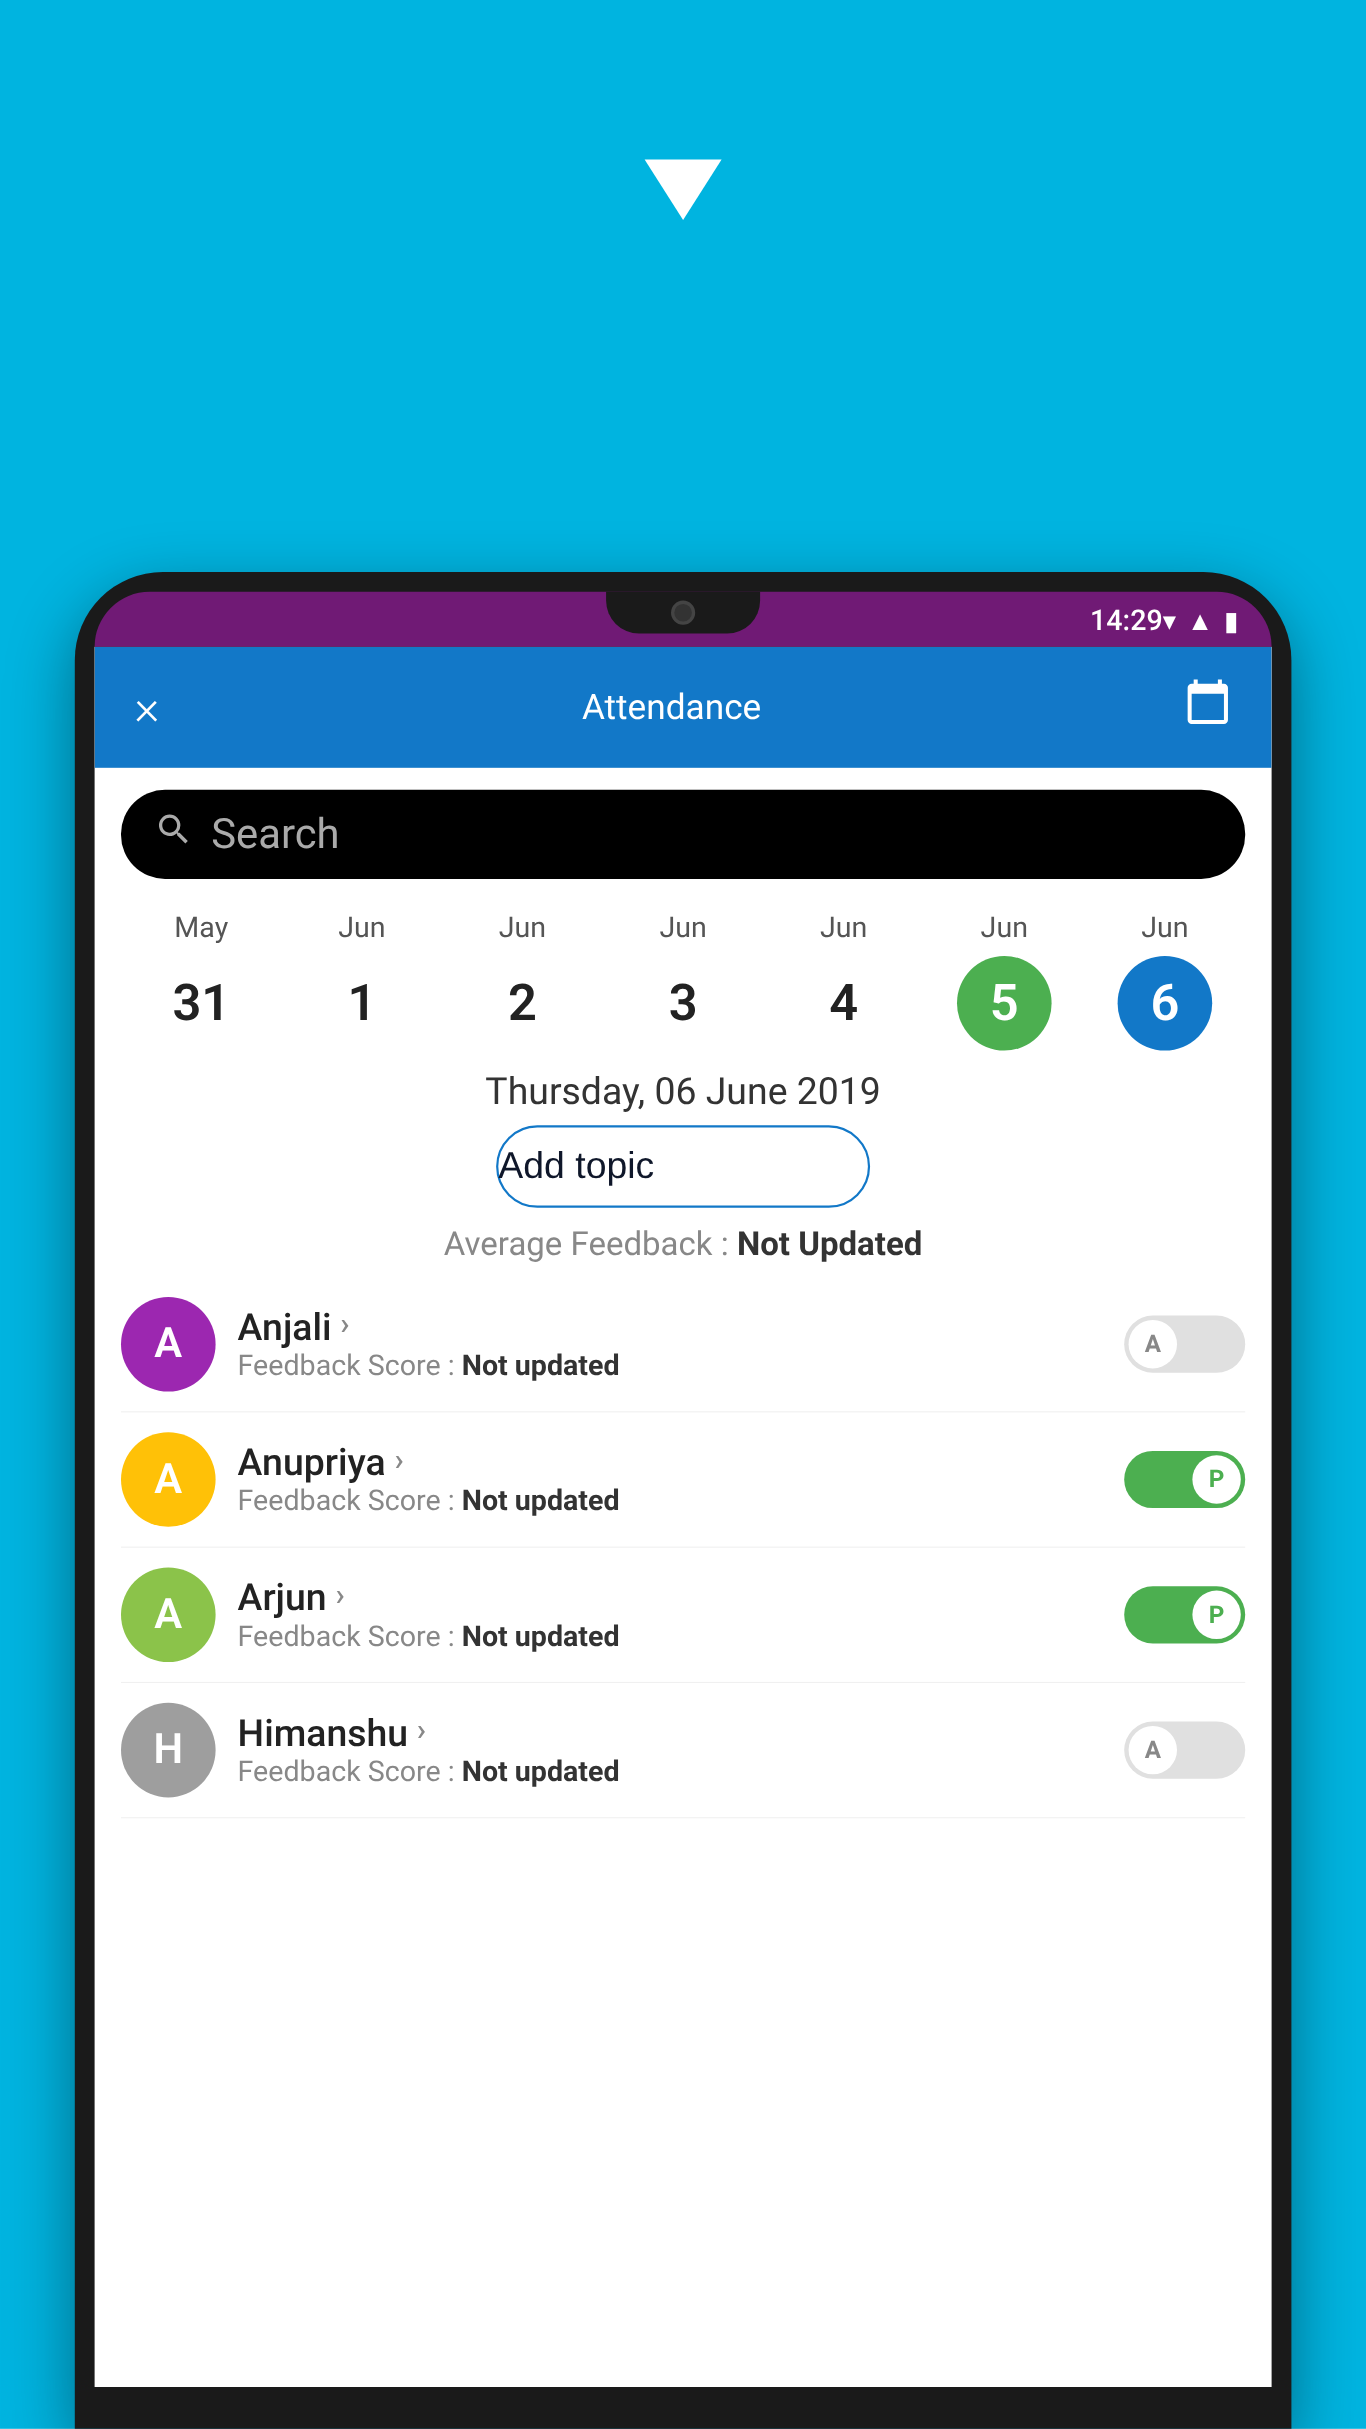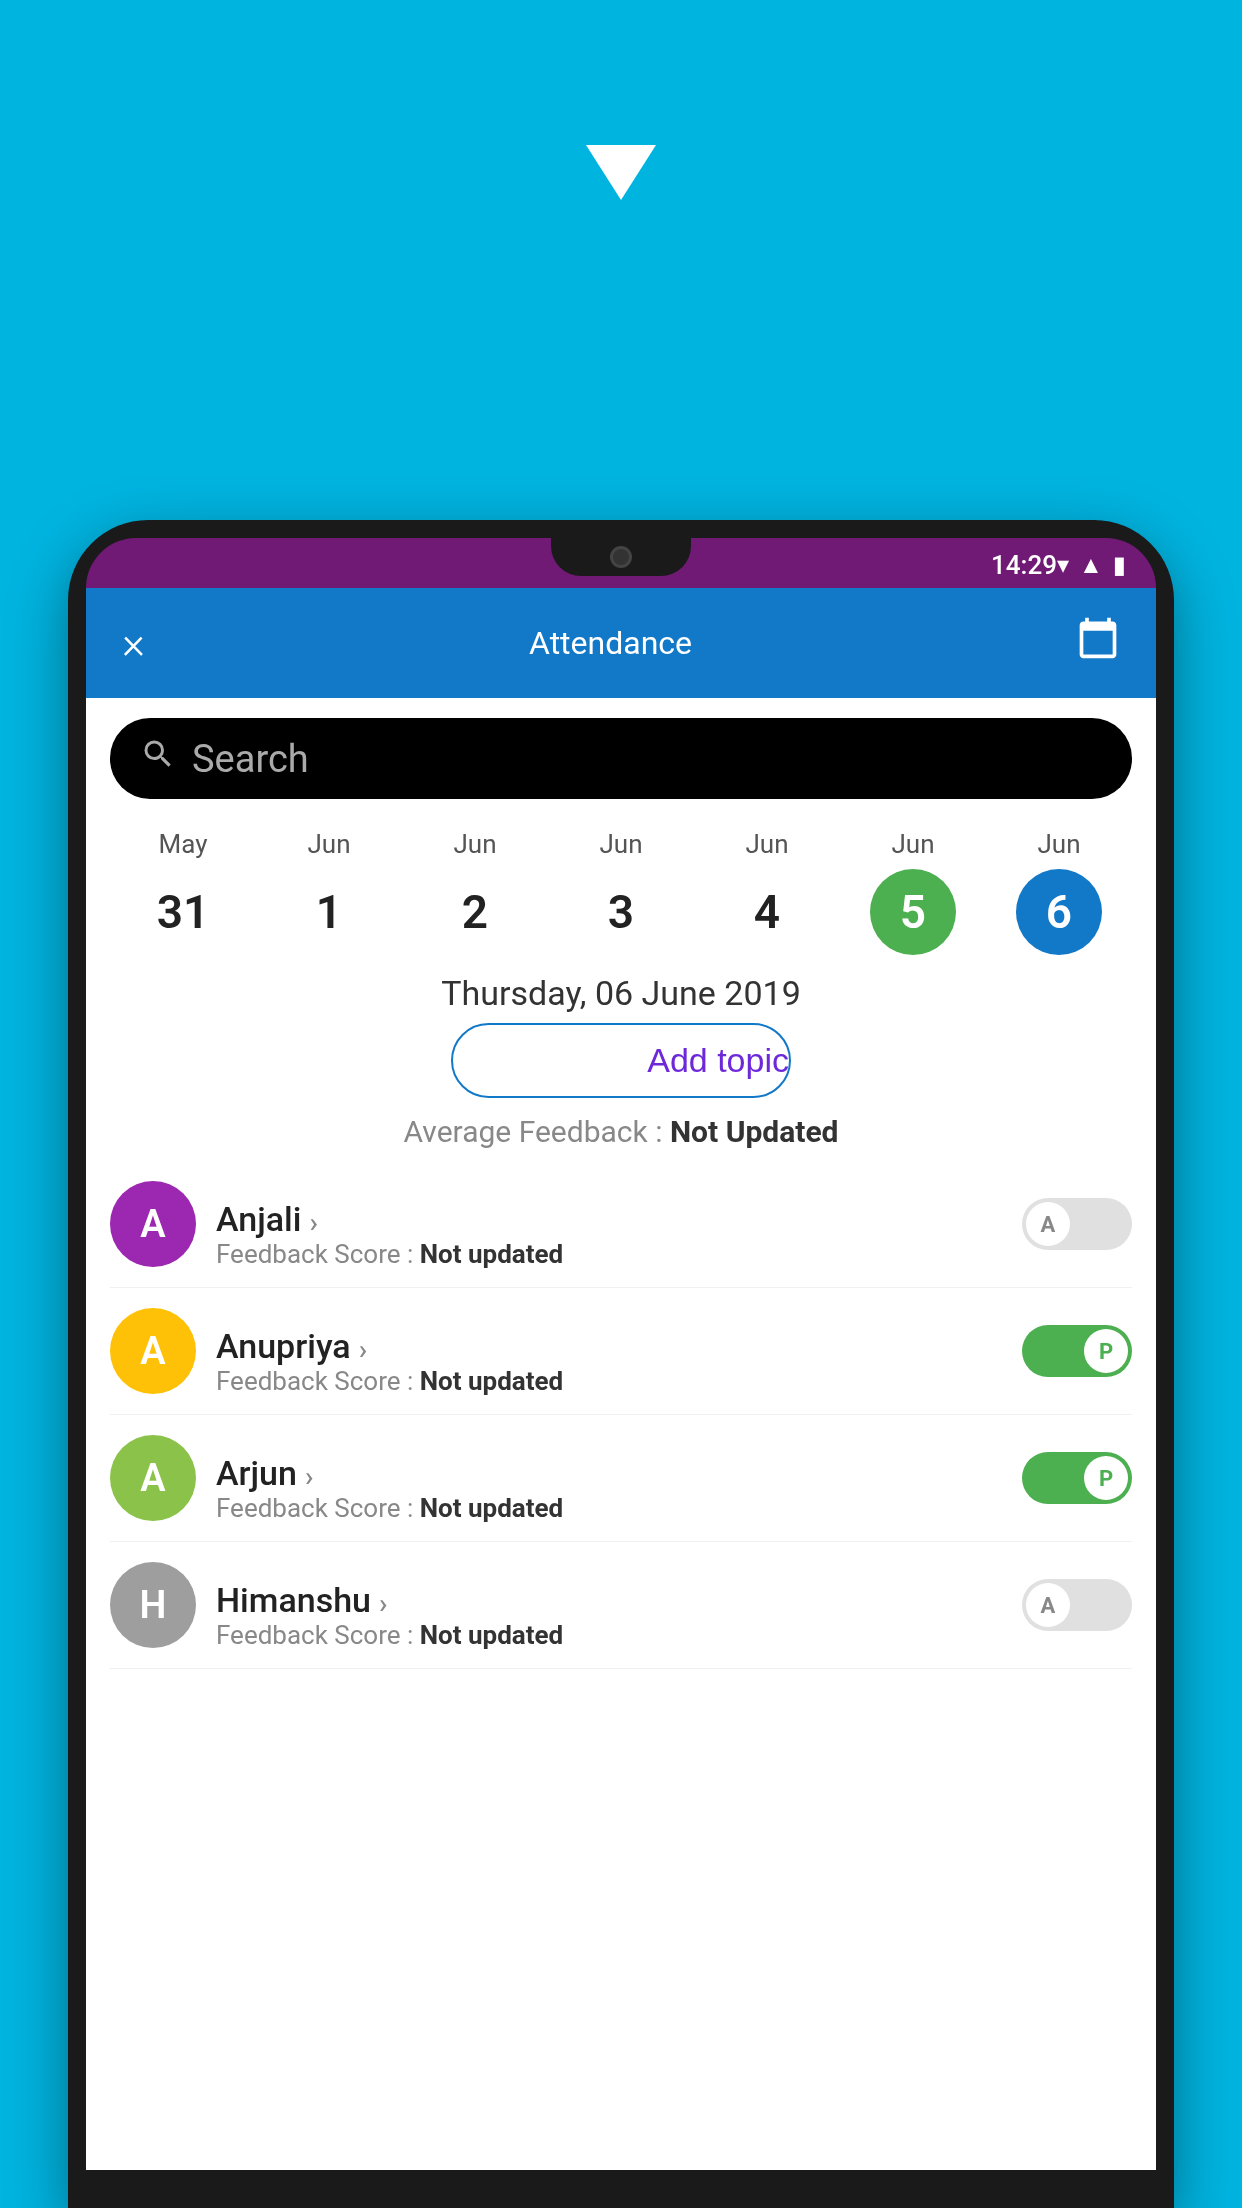--- a/index.html
+++ b/index.html
@@ -219,26 +219,26 @@
       font-size: 34px;
       padding: 18px 0 10px;
     }
 
     
     .add-topic-btn {
       display: block;
       margin: 0 auto;
       width: 340px;
       border: 2px solid #1278c8;
-      color: #6d28d9;
+      color: #0f172a;
       background: white;
       border-radius: 40px;
       padding: 16px 0;
       font-size: 34px;
-      text-align: right;
+      text-align: left;
       cursor: pointer;
     }
 
     
     .avg-feedback {
       text-align: center;
       color: #888;
       font-size: 30px;
       padding: 16px 0 12px;
     }
@@ -275,23 +275,22 @@
 
     .student-info {
       flex: 1;
     }
 
     .student-name {
       font-size: 34px;
       color: #222;
       font-weight: 500;
       display: flex;
-      align-items: flex-end;
+      align-items: flex-start;
       gap: 8px;
-      margin-top: 20px;
     }
 
     .student-name .chevron {
       color: #888;
       font-size: 28px;
     }
 
     .student-feedback {
       font-size: 26px;
       color: #888;

